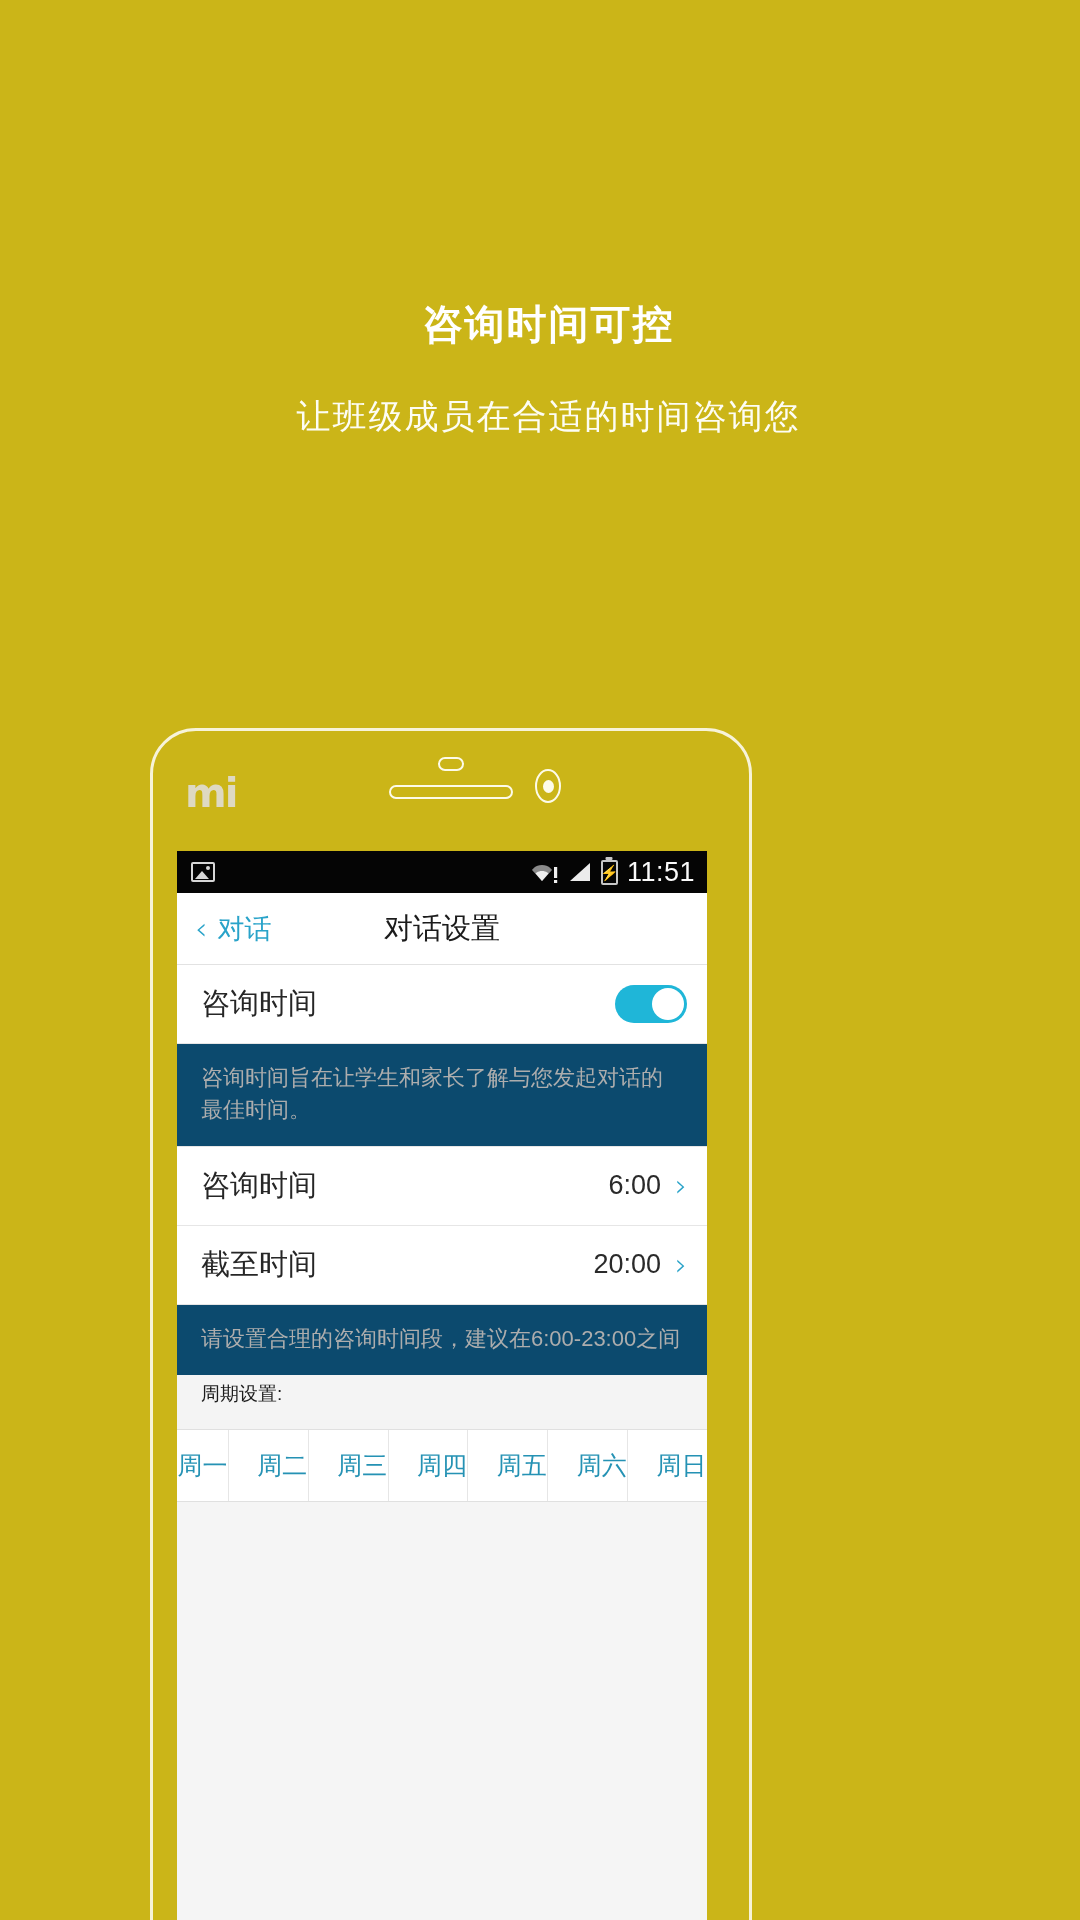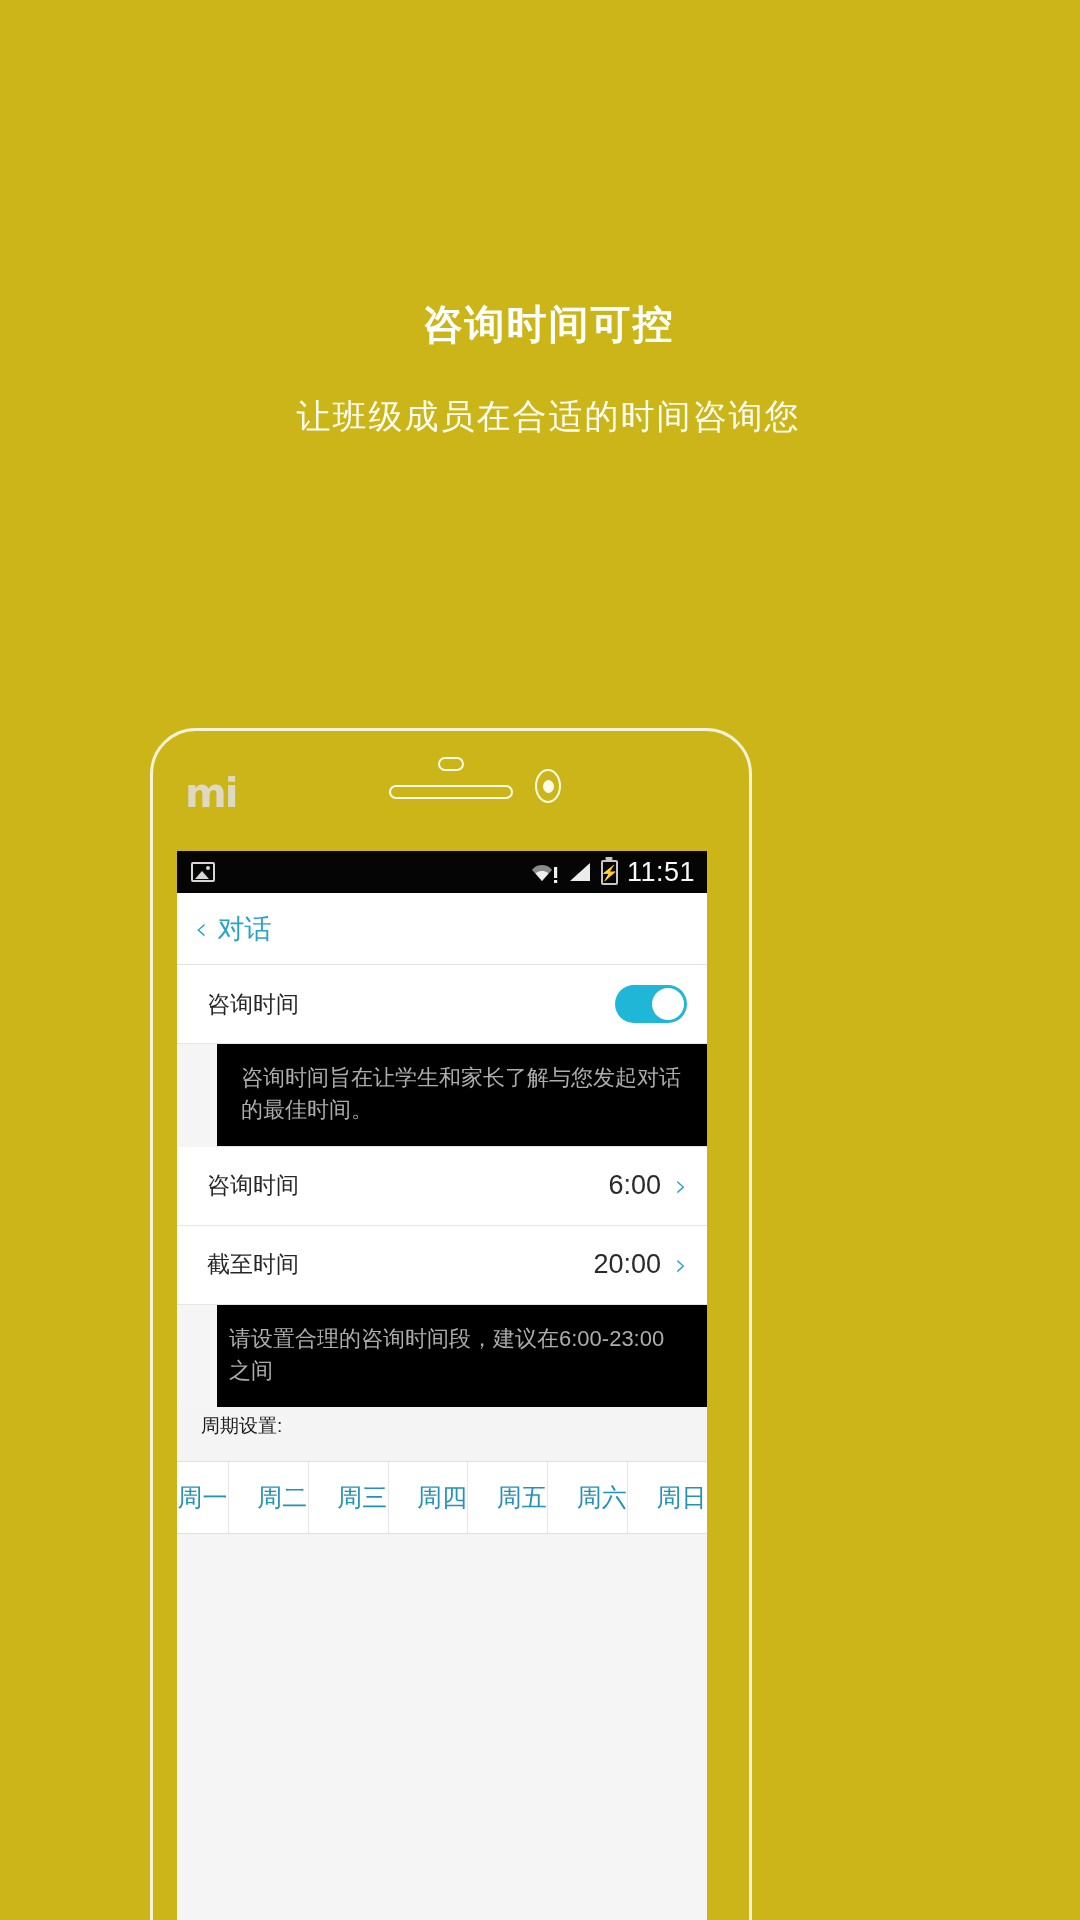--- a/index.html
+++ b/index.html
@@ -139,48 +139,47 @@
   }
 
   
   .row {
     background:#ffffff;
     height:79px;
     display:flex; align-items:center;
     padding:0 20px 0 24px;
     border-bottom:1px solid #e6e6e6;
   }
-  .row-label { font-size:23px; color:#262626;margin-left:6px; }
+  .row-label { font-size:29px; color:#262626; }
   .row-right { margin-left:auto; display:flex; align-items:center; gap:14px; }
   .row-value { font-size:27px; color:#2a2a2a; }
   .row-chev {
     font-size:30px; color:#29a3c9; font-weight:300;
     font-family:"DejaVu Sans", sans-serif; line-height:1;
   }
 
   
   .toggle {
     width:72px; height:38px; border-radius:19px;
     background:#1fb6d8; position:relative;
   }
   .toggle i {
     position:absolute; top:3px; right:3px;
     width:32px; height:32px; border-radius:50%;
     background:#ffffff;
   }
 
   
   .hint {
-    background:#000000;
+    background:#0c4a6e;
     padding:18px 24px 20px 24px;
     font-size:22px; line-height:1.45; color:#adadad;
     border-bottom:1px solid #e6e6e6;
-    margin-left:40px;
-  }
-  .hint.nb { border-bottom:none;padding-left:12px; }
+  }
+  .hint.nb { border-bottom:none; }
   .section-title {
     background:#f4f4f4;
     padding:6px 24px 22px 24px;
     font-size:19px; color:#1c1c1c;
     border-bottom:1px solid #e0e0e0;
   }
 
   
   .weekbar {
     display:flex; background:#ffffff;
@@ -239,20 +238,21 @@
         </span>
         <span class="sb-time">11:51</span>
       </div>
     </div>
 
     <div class="navbar">
       <div class="nav-back">
         <span class="nav-chev">‹</span>
         <span>对话</span>
       </div>
+      <div class="nav-title">对话设置</div>
     </div>
 
     <div class="row">
       <span class="row-label">咨询时间</span>
       <div class="row-right">
         <span class="toggle">
             <i></i>
           </span>
       </div>
     </div>

